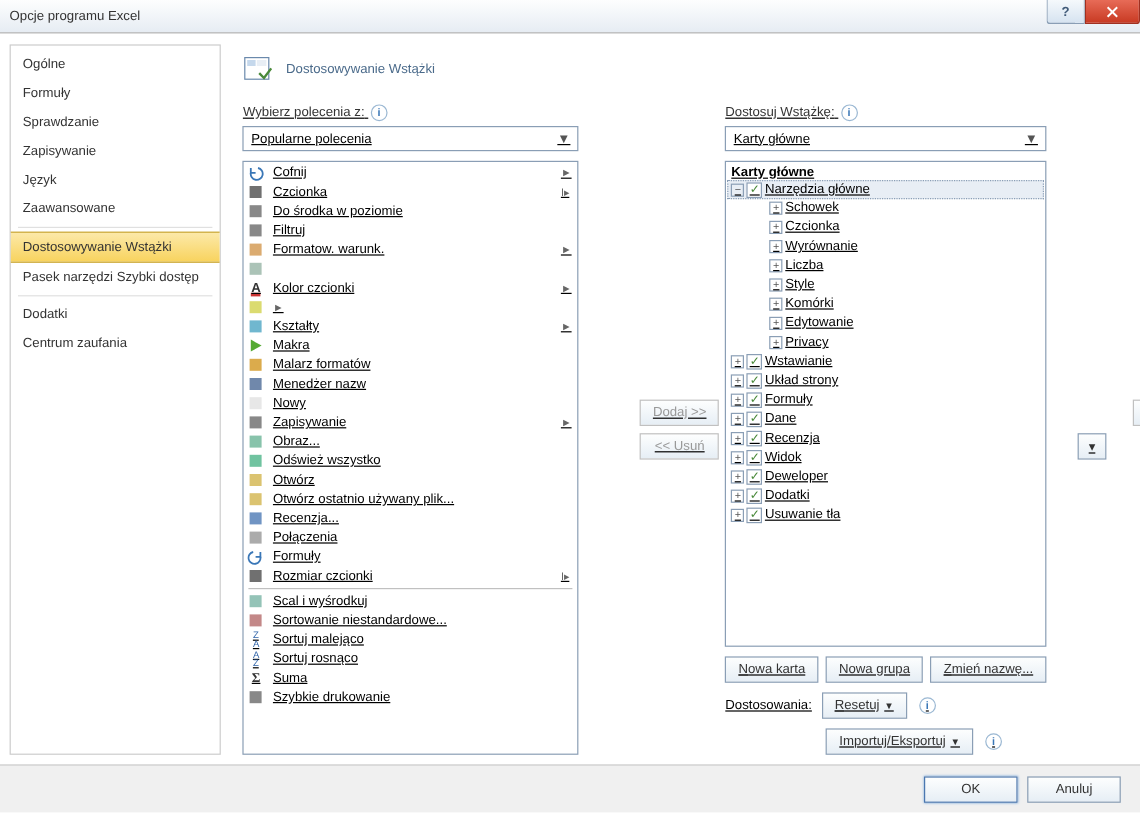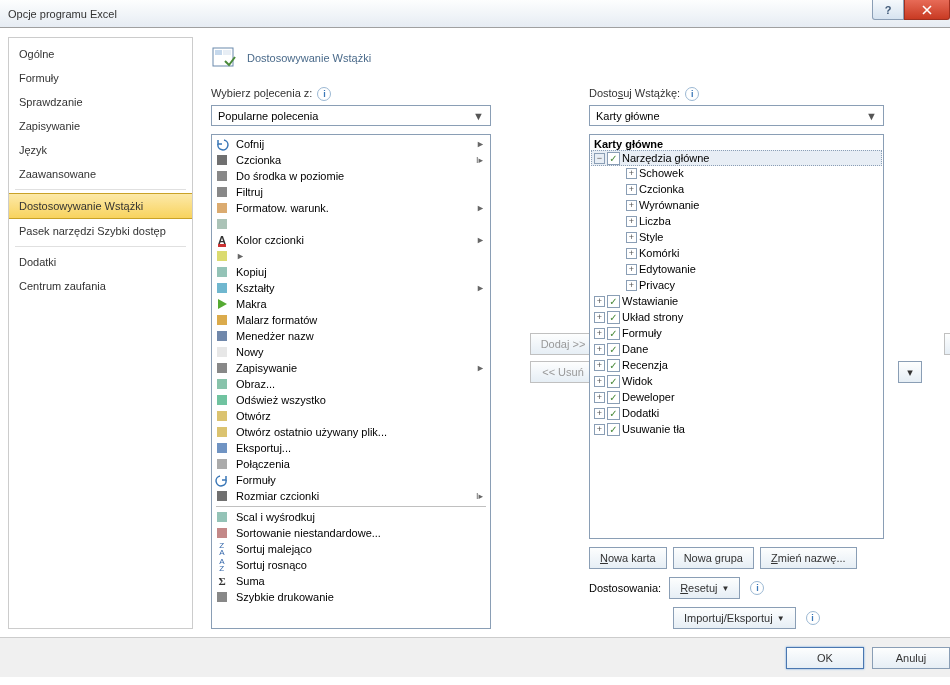--- a/index.html
+++ b/index.html
@@ -17,21 +17,21 @@
 .sidebar { width: 185px; border:1px solid #ccc; background:#fff; padding-top:4px;}
 .sidebar-item { padding: 6px 10px; color:#333; cursor:default;}
 .sidebar-item.selected { background: linear-gradient(#fce9a9,#f8d35e); border:1px solid #c9a227; border-left:none; border-right:none;}
 .sidebar-sep { height:1px; background:#e0e0e0; margin:3px 6px;}
 
 .main { flex:1; padding: 8px 14px 0 18px; position:relative; display:flex; flex-direction:column;}
 .main-header { display:flex; align-items:center; gap:10px; margin-bottom:16px; color:#4a6a8a; font-size:14px;}
 .header-icon { width:26px; height:26px; }
 .header-icon svg{width:100%;height:100%;}
 
-.cols { display:flex; gap:14px; flex:1; min-height:0;}
+.cols { display:flex; gap:26px; flex:1; min-height:0;text-decoration:underline;}
 .col { display:flex; flex-direction:column; min-height:0;}
 .col.left { width: 280px; }
 .col.mid { width: 70px; justify-content:center; align-items:center; gap:6px;}
 .col.right { flex:1; }
 .col.far { width:30px; justify-content:center; gap:6px;}
 
 .lbl-row { margin-bottom:4px; color:#333;}
 .lbl-row .u{text-decoration:underline;}
 .info-icn{color:#3a77b7;font-weight:bold;display:inline-block;width:14px;height:14px;border:1px solid #9bb8d3;border-radius:50%;text-align:center;line-height:12px;font-size:9px;margin-left:2px;}
 
@@ -61,21 +61,21 @@
 
 .btn{height:22px;border:1px solid #8a9eb5;background:linear-gradient(#fdfefe,#e6eef5);padding:0 10px;display:inline-flex;align-items:center;justify-content:center;color:#333;white-space:nowrap;}
 .btn.disabled{color:#999;border-color:#c0c0c0;margin-left:46px;}
 .btn.sq{width:24px;padding:0;}
 .btn .tri{font-size:8px;margin-left:4px;}
 
 .right-bottom{margin-top:8px;display:flex;flex-direction:column;gap:8px;}
 .btn-row{display:flex;gap:6px;}
 .cust-row{display:flex;align-items:center;gap:8px;}
 
-.footer{height:40px;border-top:1px solid #ccc;display:flex;justify-content:flex-end;align-items:center;padding:0 0;gap:8px;background:#f0f0f0;}
+.footer{height:40px;border-top:1px solid #ccc;display:flex;justify-content:flex-end;align-items:center;padding:0 16px;gap:8px;background:#f0f0f0;}
 .footer .btn{width:78px;justify-content:center;}
 .footer .btn.ok{border:1px solid #4a77b0;box-shadow:0 0 2px #6fa3db;}
 </style>
 </head>
 <body>
 
 <div class="titlebar">
   <span class="title-text">Opcje programu Excel</span>
   <div class="win-btns">
     <div class="win-btn help-btn">?</div>
@@ -194,29 +194,20 @@
                 <span class="cmd-icon">
                   <svg width="14" height="14" viewBox="0 0 14 14">
                     <rect x="2" y="2" width="10" height="10" fill="#cc3" opacity="0.7"></rect>
                   </svg>
                 </span>
   <span class="cmd-sub">►</span>
               </div>
               <div class="cmd-item">
                 <span class="cmd-icon">
                   <svg width="14" height="14" viewBox="0 0 14 14">
-                    <rect x="2" y="2" width="10" height="10" fill="#6a9" opacity="0.7"></rect>
-                  </svg>
-                </span>
-  <span class="cmd-label">Kopiuj</span>
-  <span class="cmd-sub"></span>
-              </div>
-              <div class="cmd-item">
-                <span class="cmd-icon">
-                  <svg width="14" height="14" viewBox="0 0 14 14">
                     <rect x="2" y="2" width="10" height="10" fill="#39b" opacity="0.7"></rect>
                   </svg>
                 </span>
   <span class="cmd-label">Kształty</span>
   <span class="cmd-sub">►</span>
               </div>
               <div class="cmd-item">
                 <span class="cmd-icon">
                   <svg width="12" height="12" viewBox="0 0 12 12">
                     <path d="M2 1 L11 6 L2 11 Z" fill="#5a3"></path>
@@ -296,21 +287,21 @@
                 </span>
   <span class="cmd-label">Otwórz ostatnio używany plik...</span>
   <span class="cmd-sub"></span>
               </div>
               <div class="cmd-item">
                 <span class="cmd-icon">
                   <svg width="14" height="14" viewBox="0 0 14 14">
                     <rect x="2" y="2" width="10" height="10" fill="#36a" opacity="0.7"></rect>
                   </svg>
                 </span>
-  <span class="cmd-label">Eksportuj...</span>
+  <span class="cmd-label">Recenzja...</span>
   <span class="cmd-sub"></span>
               </div>
               <div class="cmd-item">
                 <span class="cmd-icon">
                   <svg width="14" height="14" viewBox="0 0 14 14">
                     <rect x="2" y="2" width="10" height="10" fill="#888" opacity="0.7"></rect>
                   </svg>
                 </span>
   <span class="cmd-label">Połączenia</span>
   <span class="cmd-sub"></span>

